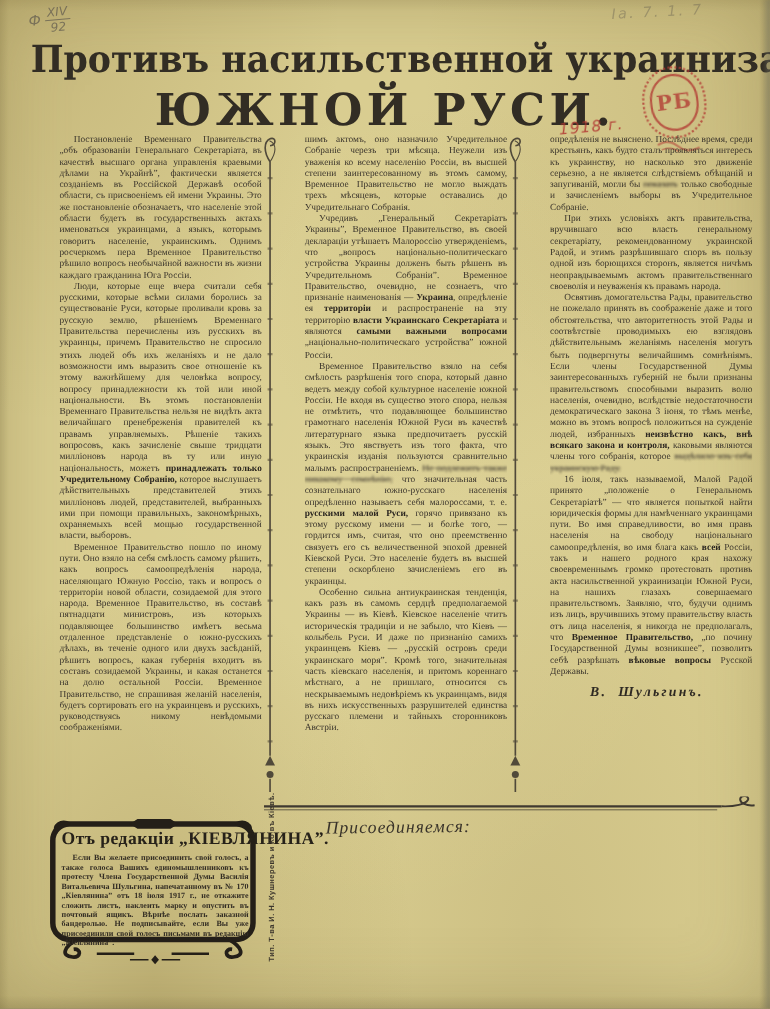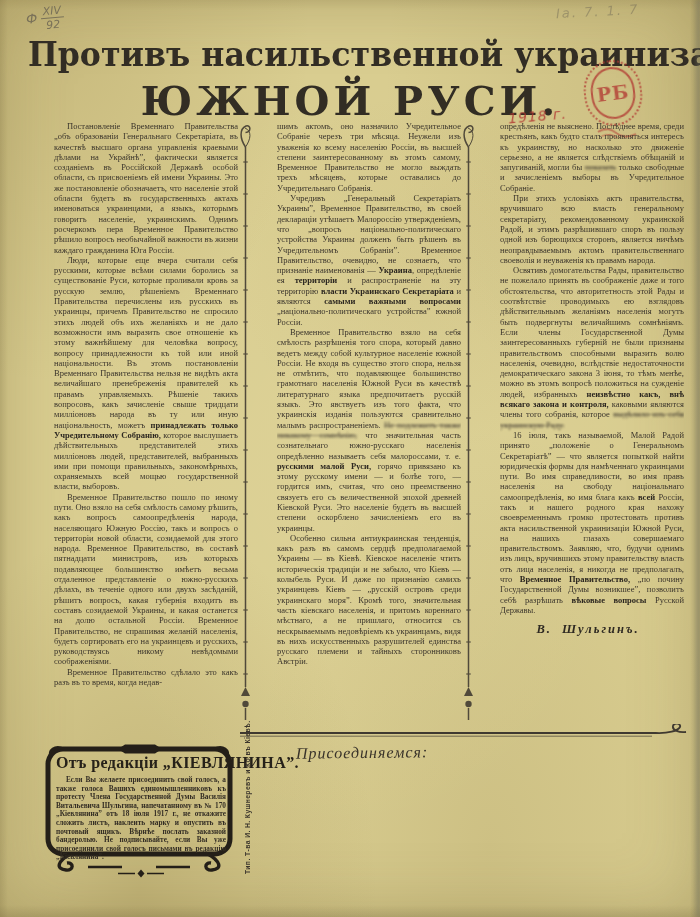--- a/index.html
+++ b/index.html
@@ -97,21 +97,20 @@
     <path d="M2 8 q 9 -7 18 -1 t 20 -1" fill="none" stroke="#b23a33" stroke-width="2"></path>
     <path d="M6 12 q 8 -5 16 0" fill="none" stroke="#b23a33" stroke-width="1.4"></path>
   </svg>
   <div class="red-date">1918 г.</div>
 
   <div class="cols">
     <div class="col">
         <p><span>Постановленіе Временнаго Правительства „объ образованіи Генеральнаго Секретаріата, въ качествѣ высшаго органа управленія краевыми дѣлами на Украйнѣ”, фактически является созданіемъ въ Россійской Державѣ особой области, съ присвоеніемъ ей имени Украины. Это же постановленіе обозначаетъ, что населеніе этой области будетъ въ государственныхъ актахъ именоваться украинцами, а языкъ, которымъ говоритъ населеніе, украинскимъ. Однимъ росчеркомъ пера Временное Правительство рѣшило вопросъ необычайной важности въ жизни каждаго гражданина Юга Россіи.</span></p>
         <p><span>Люди, которые еще вчера считали себя русскими, которые всѣми силами боролись за существованіе Руси, которые проливали кровь за русскую землю, рѣшеніемъ Временнаго Правительства перечислены изъ русскихъ въ украинцы, причемъ Правительство не спросило этихъ людей объ ихъ желаніяхъ и не дало возможности имъ выразить свое отношеніе къ этому важнѣйшему для человѣка вопросу, вопросу принадлежности къ той или иной національности. Въ этомъ постановленіи Временнаго Правительства нельзя не видѣть акта величайшаго пренебреженія правителей къ правамъ управляемыхъ. Рѣшеніе такихъ вопросовъ, какъ зачисленіе свыше тридцати милліоновъ народа въ ту или иную національность, можетъ </span><span class="bold">принадлежать только Учредительному Собранію,</span><span> которое выслушаетъ дѣйствительныхъ представителей этихъ милліоновъ людей, представителей, выбранныхъ ими при помощи правильныхъ, закономѣрныхъ, охраняемыхъ всей мощью государственной власти, выборовъ.</span></p>
         <p><span>Временное Правительство пошло по иному пути. Оно взяло на себя смѣлость самому рѣшить, какъ вопросъ самоопредѣленія народа, населяющаго Южную Россію, такъ и вопросъ о территоріи новой области, созидаемой для этого народа. Временное Правительство, въ составѣ пятнадцати министровъ, изъ которыхъ подавляющее большинство имѣетъ весьма отдаленное представленіе о южно-русскихъ дѣлахъ, въ теченіе одного или двухъ засѣданій, рѣшитъ вопросъ, какая губернія входитъ въ составъ созидаемой Украины, и какая останется на долю остальной Россіи. Временное Правительство, не спрашивая желаній населенія, будетъ сортировать его на украинцевъ и русскихъ, руководствуясь никому невѣдомыми соображеніями.</span></p>
-        <p><span>Временное Правительство сдѣлало это какъ разъ въ то время, когда недав-</span></p>
       </div>
 
     <div class="divider">
       <svg width="15" height="616">
         <path d="M7.5 26 V 566" stroke="#50493a" stroke-width="1.5"></path>
         <path d="M7.5 40 V 556" stroke="#50493a" stroke-width="4.5" stroke-dasharray="2 30" opacity=".55"></path>
         <path d="M7.5 26 C 2 18, 1 8, 8 5 C 13 3.5, 13.5 11, 7.5 11.5" fill="none" stroke="#50493a" stroke-width="1.5"></path>
         <path d="M7.5 26 C 13 18, 14 10, 7 7" fill="none" stroke="#50493a" stroke-width="1"></path>
         <path d="M7.5 566 l -4.5 9 h 9 z" fill="#50493a"></path>
         <circle cx="7.5" cy="583" r="3.2" fill="#50493a"></circle>

